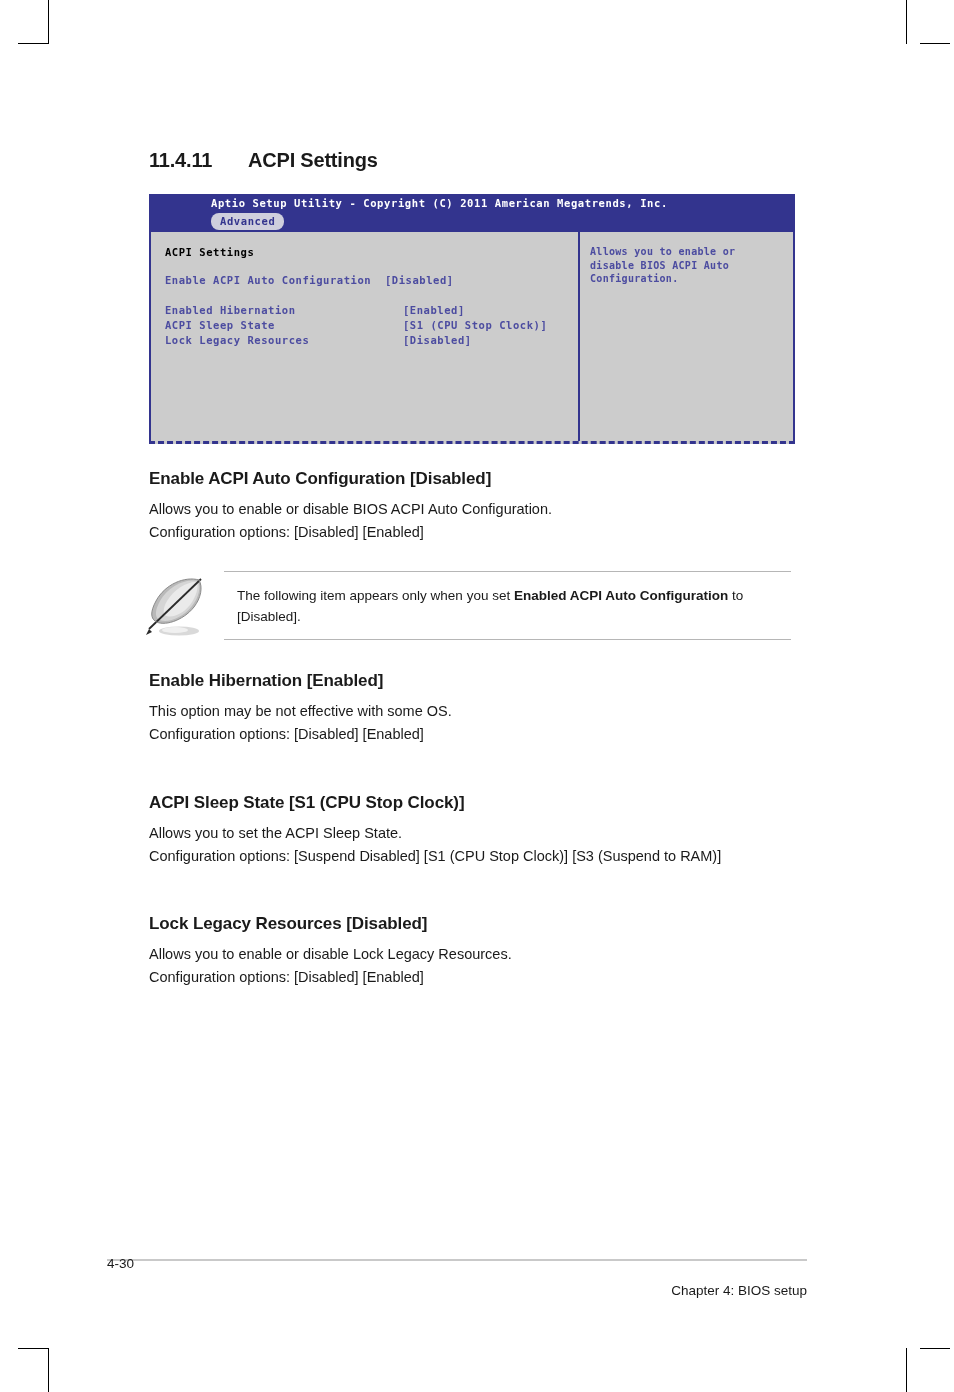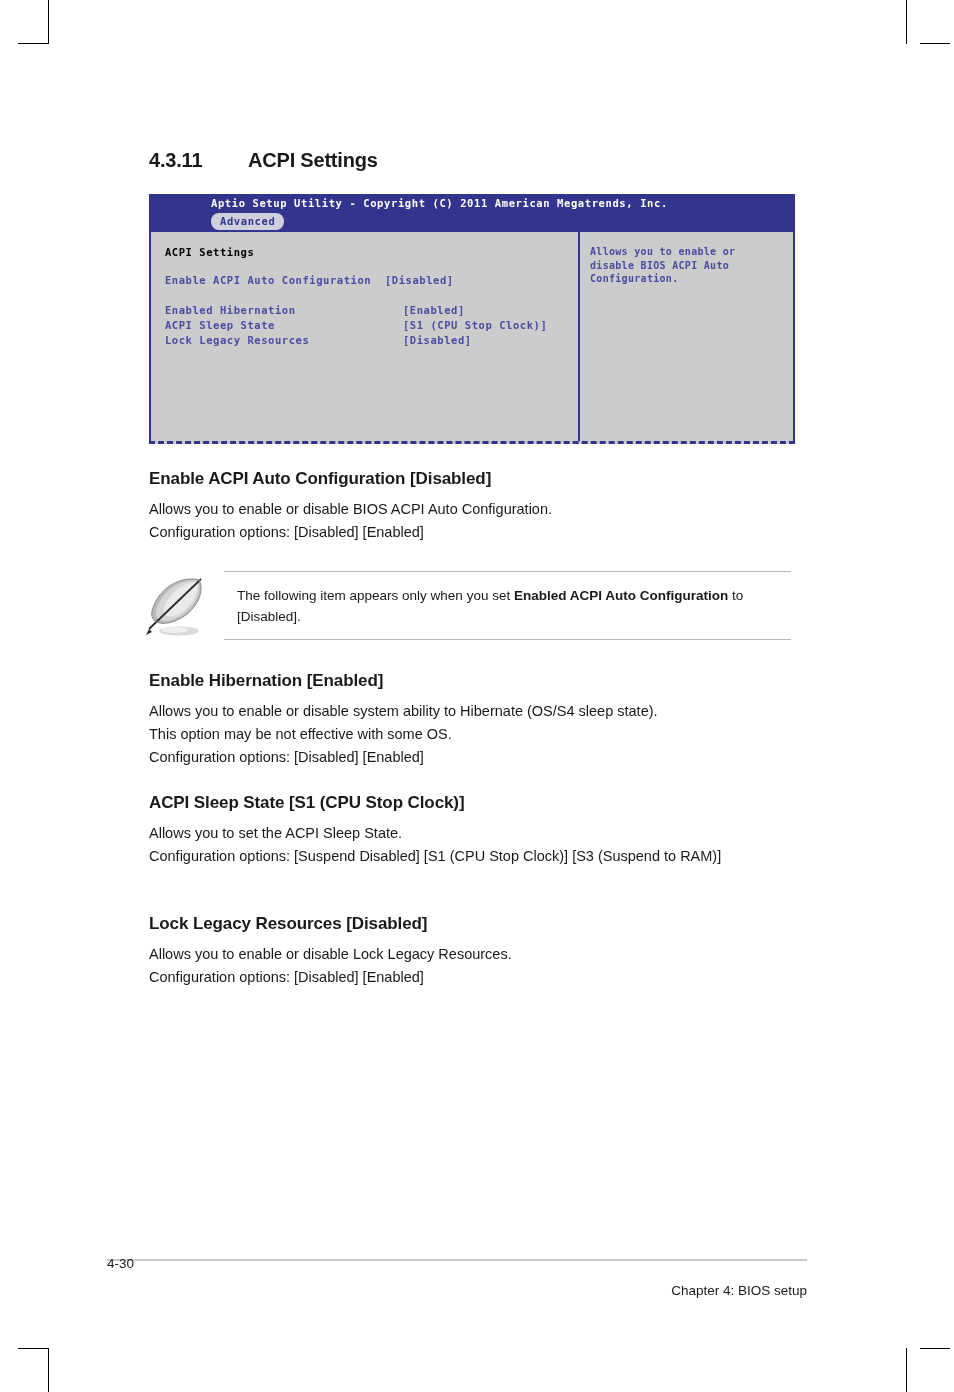--- a/index.html
+++ b/index.html
@@ -210,21 +210,21 @@
   <div class="crop crop-v cm-tl-v"></div>
   <div class="crop crop-h cm-tl-h"></div>
   <div class="crop crop-v cm-tr-v"></div>
   <div class="crop crop-h cm-tr-h"></div>
   <div class="crop crop-v cm-bl-v"></div>
   <div class="crop crop-h cm-bl-h"></div>
   <div class="crop crop-v cm-br-v"></div>
   <div class="crop crop-h cm-br-h"></div>
 
   <div class="section-title">
-    <span class="num">4.3.11</span><span>ACPI Settings</span>
+    <span class="num">11.4.11</span><span>ACPI Settings</span>
   </div>
 
   <div class="bios">
     <div class="bios-titlebar">
       <div class="bios-titlebar-text">Aptio Setup Utility - Copyright (C) 2011 American Megatrends, Inc.</div>
       <div class="bios-tab">Advanced</div>
     </div>
     <div class="bios-body">
       <div class="bios-left">
         <div class="bios-heading">ACPI Settings</div>
@@ -264,21 +264,20 @@
       <path d="M56 8 C47 7 33 15 26 27 C22 34 22 39 24 41 C29 45 41 41 49 31 C55 23 58 13 56 8 Z" fill="#eaeaea"></path>
       <path d="M60 5 L8 55" stroke="#2b2b2b" stroke-width="1.8" fill="none"></path>
       <path d="M8 55 L5 61 L11 58 Z" fill="#2b2b2b"></path>
       <path d="M58 6 C44 2 24 10 15 27 C9 38 10 44 14 47 C22 53 42 47 53 33 C60 24 62 13 58 6 Z" fill="none" stroke="#8a8a8a" stroke-width="1"></path>
     </svg>
     <div class="note-text"><span>The following item appears only when you set </span><b>Enabled ACPI Auto Configuration</b><span> to [Disabled].</span></div>
   </div>
 
   <div class="blk" style="top:671px;">
     <h3 class="h3">Enable Hibernation [Enabled]</h3>
-    <p class="p">Allows you to enable or disable system ability to Hibernate (OS/S4 sleep state).</p>
     <p class="p">This option may be not effective with some OS.</p>
     <p class="p">Configuration options: [Disabled] [Enabled]</p>
   </div>
 
   <div class="blk" style="top:793px;">
     <h3 class="h3">ACPI Sleep State [S1 (CPU Stop Clock)]</h3>
     <p class="p">Allows you to set the ACPI Sleep State.</p>
     <p class="p">Configuration options: [Suspend Disabled] [S1 (CPU Stop Clock)] [S3 (Suspend to RAM)]</p>
   </div>
 

